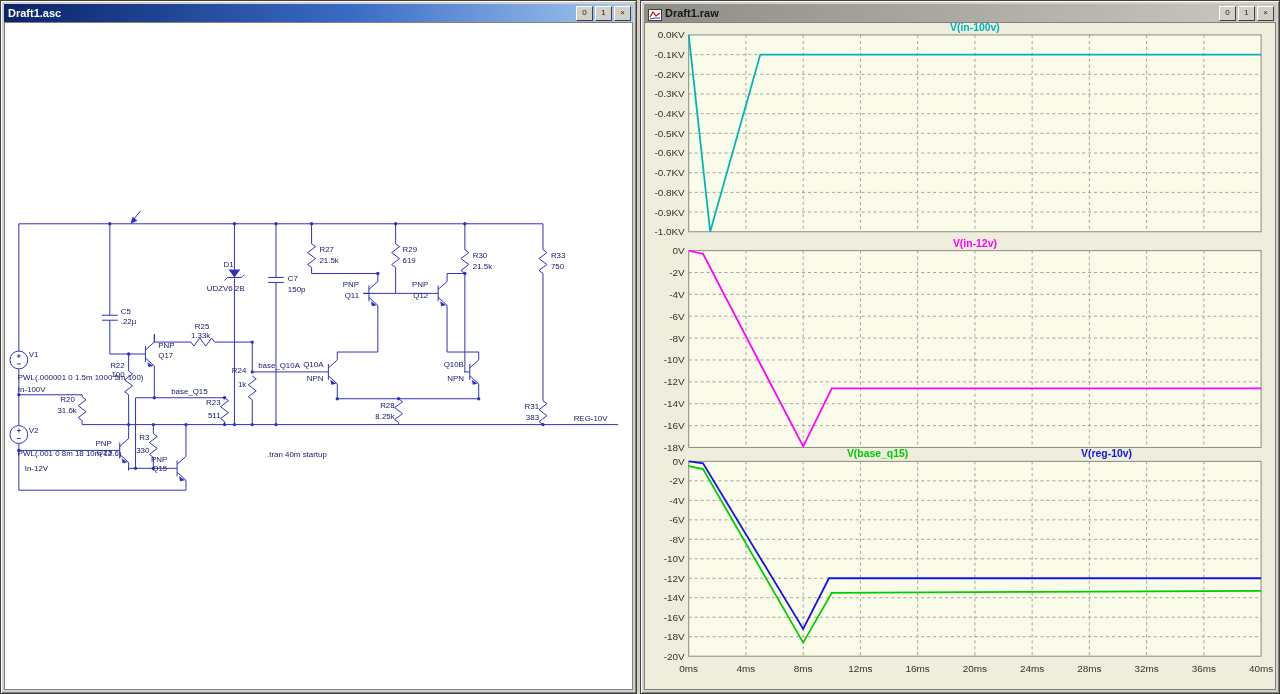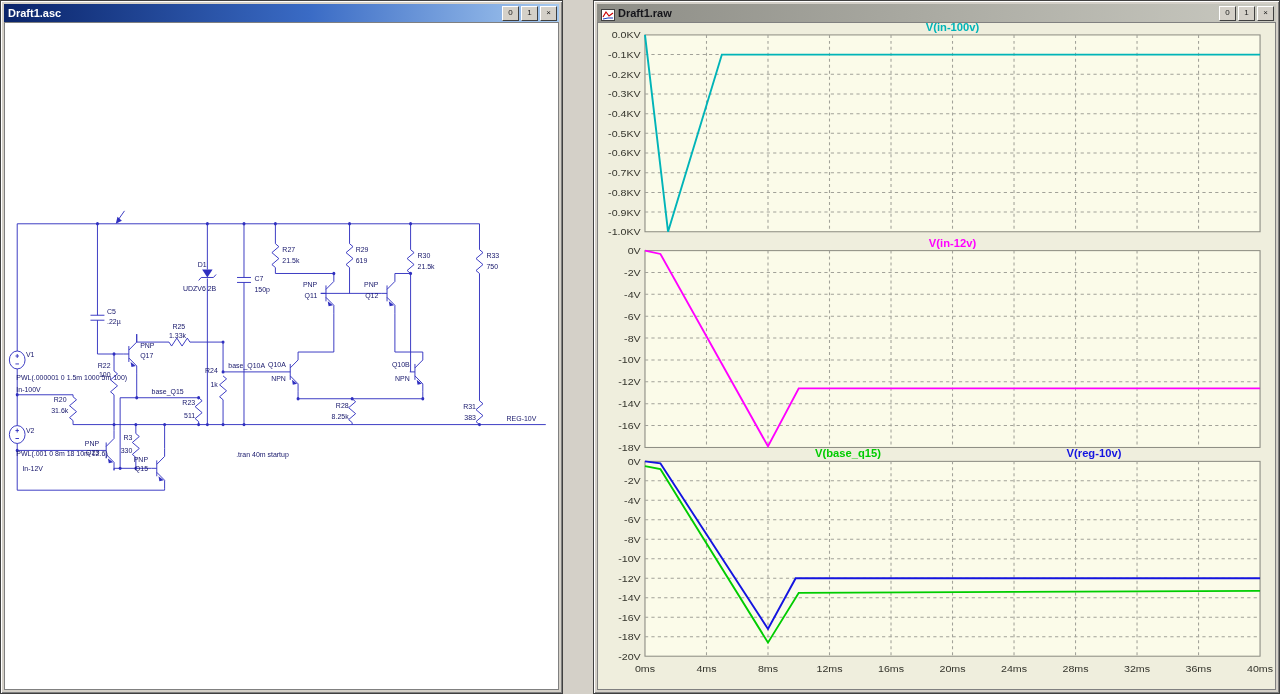--- a/index.html
+++ b/index.html
@@ -1,21 +1,21 @@
 <!DOCTYPE html>
 <html><head>
 <meta charset="utf-8">
 <style>
   html,body{margin:0;padding:0;}
   body{width:1280px;height:694px;background:#808080;font-family:"Liberation Sans",sans-serif;overflow:hidden;}
   .app{display:flex;width:1280px;height:694px;background:#D4D0C8;}
   .window{background:#D4D0C8;box-sizing:border-box;height:694px;display:flex;flex-direction:column;
           border:1px solid #404040;box-shadow:inset 1px 1px 0 #ffffff, inset -1px -1px 0 #808080;padding:3px;}
-  #win-left{width:563px;margin-right:3px;}
-  #win-right{flex:1;margin-left:27px;}
+  #win-left{width:637px;margin-right:3px;}
+  #win-right{flex:1;}
   .titlebar{height:18px;display:flex;align-items:center;padding:0 2px 0 4px;flex:0 0 18px;}
   .titlebar.active{background:linear-gradient(90deg,#0A246A 0%,#3A6BC5 55%,#A6CAF0 100%);color:#fff;}
   .titlebar.inactive{background:linear-gradient(90deg,#8d8d86 0%,#c9c9c0 100%);color:#15151a;}
   .tb-title{font-size:11px;font-weight:bold;white-space:nowrap;}
   .tb-icon{width:14px;height:12px;margin-right:3px;display:inline-block;}
   .tb-btns{margin-left:auto;display:flex;}
   .tb-btn{width:15px;height:13px;margin-left:2px;background:#d4d0c8;border:1px solid;border-color:#fff #404040 #404040 #fff;
           font-size:8px;line-height:11px;text-align:center;color:#1a1a1a;font-family:"Liberation Sans",sans-serif;cursor:default;}
   .canvas{flex:1;position:relative;border:1px solid #808080;overflow:hidden;}
   .schem-canvas{background:#ffffff;}

